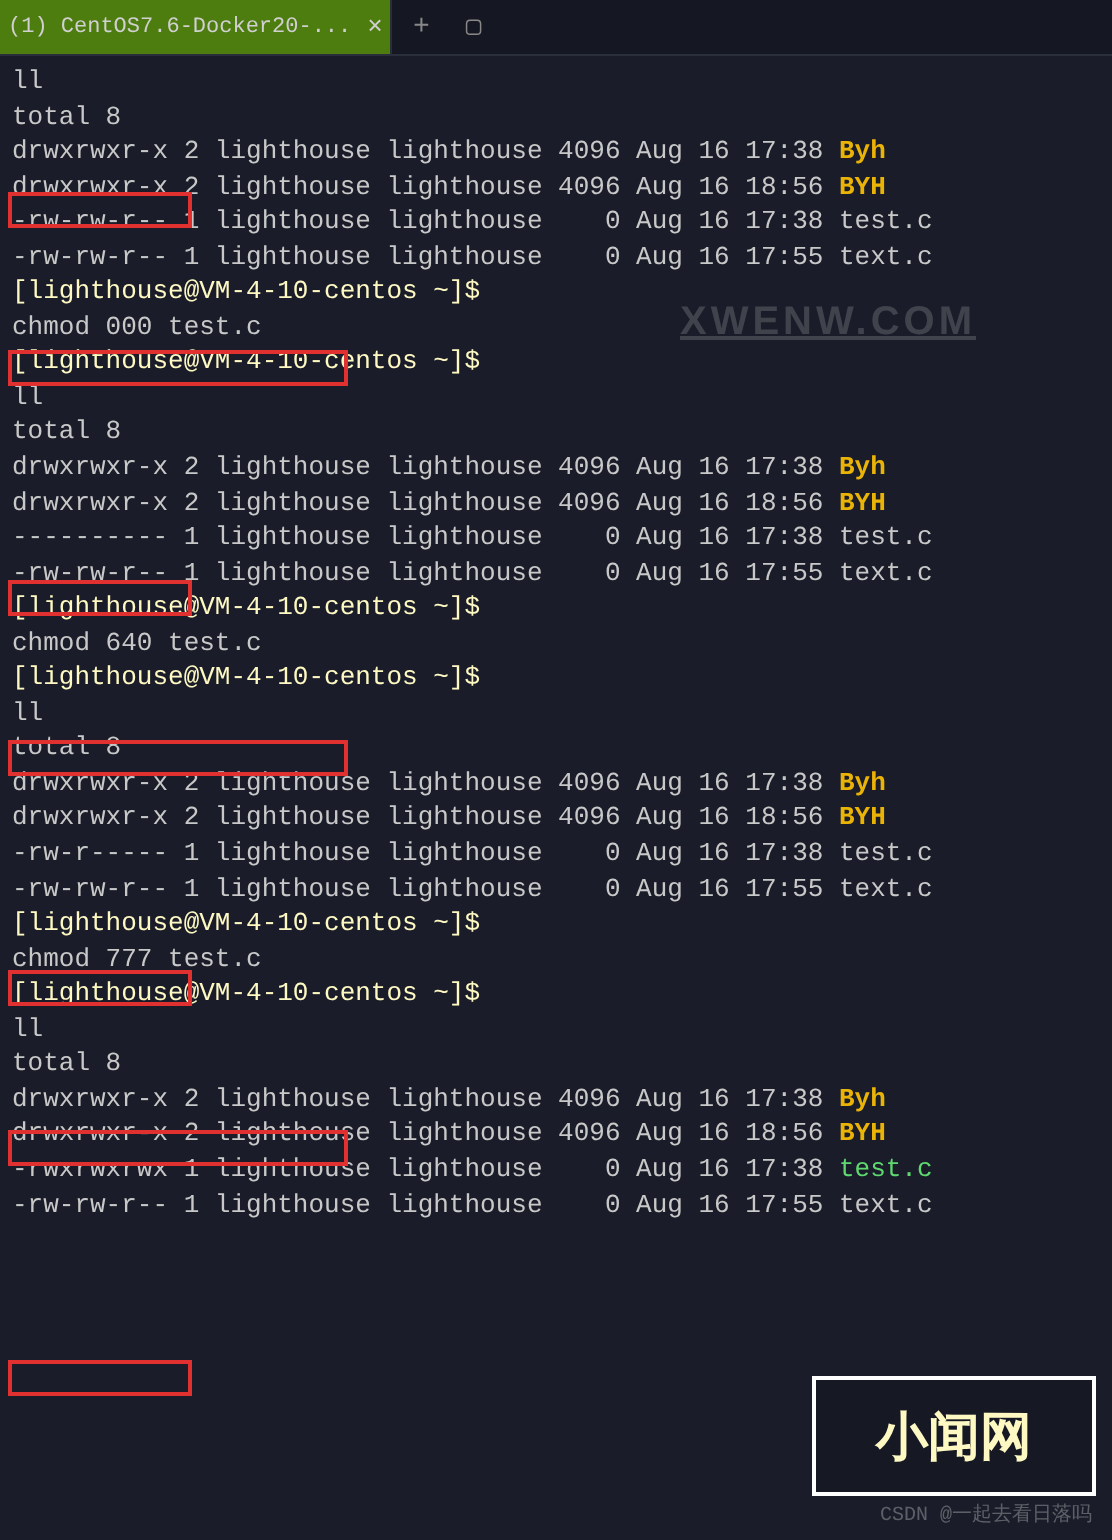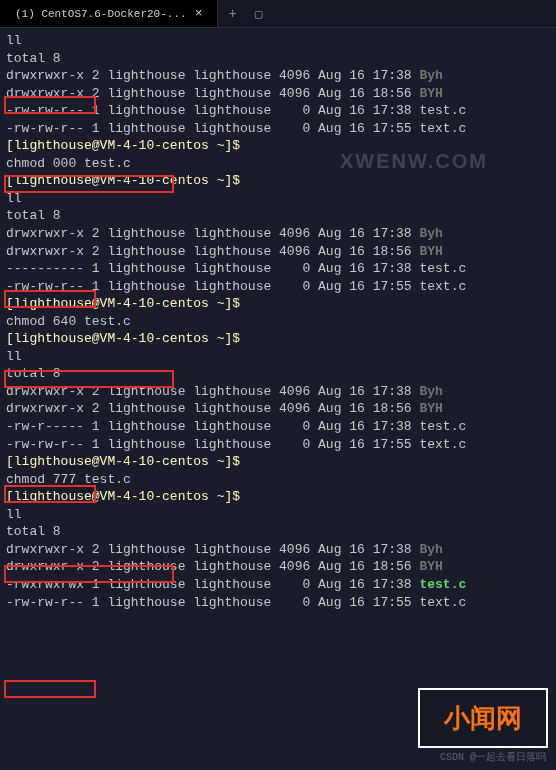--- a/index.html
+++ b/index.html
@@ -14,68 +14,68 @@
     position: relative;
   }
   .tab-bar {
     height: 28px;
     background: #151823;
     border-bottom: 1px solid #2a2d3a;
     display: flex;
     align-items: center;
   }
   .tab {
-    background: #000000;
+    background: #4d7c0f;
     height: 100%;
     display: flex;
     align-items: center;
-    padding: 0 15px;
+    padding: 0 4px;
     color: #d0d0d0;
     font-size: 11px;
     gap: 8px;
     border-right: 1px solid #2a2d3a;
   }
   .tab-close { cursor: pointer; font-size: 13px; }
   .tab-add { color: #888; padding: 0 10px; font-size: 14px; }
   .tab-split { color: #888; padding: 0 8px; font-size: 13px; }
   .terminal {
     padding: 4px 6px;
     line-height: 1.35;
     white-space: pre;
   }
   .line { display: block; }
-  .dir { color: #737373; font-weight: bold; }
+  .dir { color: #eab308; font-weight: bold; }
   .prompt-user { color: #fef9c3; }
-  .exec { color: #5fd870; font-weight: bold; }
+  .exec { color: #5fd870; font-weight: normal; }
   .redbox {
     position: absolute;
     border: 2px solid #e03030;
     pointer-events: none;
   }
   .watermark {
     position: absolute;
     color: rgba(200,200,200,0.22);
     font-family: Arial, sans-serif;
     font-size: 20px;
     letter-spacing: 2px;
     font-weight: bold;
     pointer-events: none;
   }
   .logo-box {
     position: absolute;
     right: 8px;
     bottom: 22px;
-    width: 130px;
+    width: 142px;
     height: 60px;
     border: 2px solid #fff;
     background: rgba(10,10,15,0.2);
     display: flex;
     align-items: center;
     justify-content: center;
-    color: #f97316;
+    color: #fef9c3;
     font-family: "Microsoft YaHei", sans-serif;
     font-size: 26px;
     font-weight: bold;
   }
   .csdnmark {
     position: absolute;
     right: 10px;
     bottom: 6px;
     color: rgba(220,220,220,0.35);
     font-size: 10px;
@@ -99,18 +99,18 @@
 <div id="boxes">
     <div class="redbox" style="top: 96px; left: 4px; width: 92px; height: 18px;"></div>
     <div class="redbox" style="top: 175px; left: 4px; width: 170px; height: 18px;"></div>
     <div class="redbox" style="top: 290px; left: 4px; width: 92px; height: 18px;"></div>
     <div class="redbox" style="top: 370px; left: 4px; width: 170px; height: 18px;"></div>
     <div class="redbox" style="top: 485px; left: 4px; width: 92px; height: 18px;"></div>
     <div class="redbox" style="top: 565px; left: 4px; width: 170px; height: 18px;"></div>
     <div class="redbox" style="top: 680px; left: 4px; width: 92px; height: 18px;"></div>
   </div>
 
-<div class="watermark" style="top:150px; left:340px;">XWENW.COM</div>
+<div class="watermark" style="top:150px; left:340px;text-decoration:underline;">XWENW.COM</div>
 
 <div class="logo-box">
   <span>小闻网</span>
 </div>
 <div class="csdnmark">CSDN @一起去看日落吗</div>
 
 </body></html>

